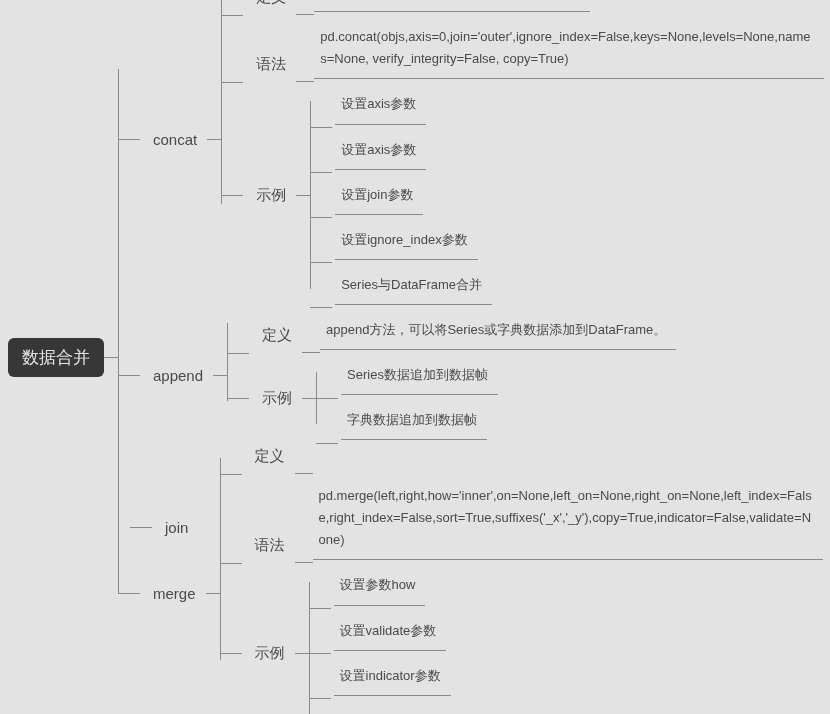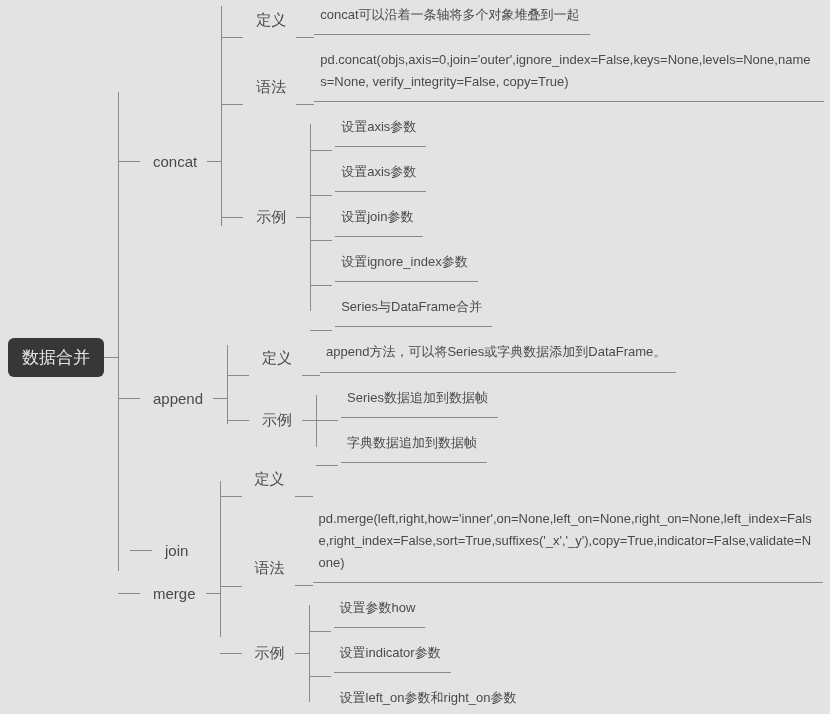--- a/index.html
+++ b/index.html
@@ -190,20 +190,23 @@
           <div class="leaf narrow">pd.merge(left,right,how='inner',on=None,left_on=None,right_on=None,left_index=False,right_index=False,sort=True,suffixes('_x','_y'),copy=True,indicator=False,validate=None)</div>
         </div>
         <div class="branch group-branch">
           <div class="nlabel">示例</div>
           <div class="trail"></div>
           <div class="children lvl3" style="--vt:19px; --vb:19px;">
             <div class="branch leaf-branch">
                 <div class="leaf">设置参数how</div>
               </div>
             <div class="branch leaf-branch">
+                <div class="leaf">设置validate参数</div>
+              </div>
+            <div class="branch leaf-branch">
                 <div class="leaf">设置indicator参数</div>
               </div>
             <div class="branch leaf-branch">
                 <div class="leaf">设置left_on参数和right_on参数</div>
               </div>
           </div>
         </div>
       </div>
     </div>
 

